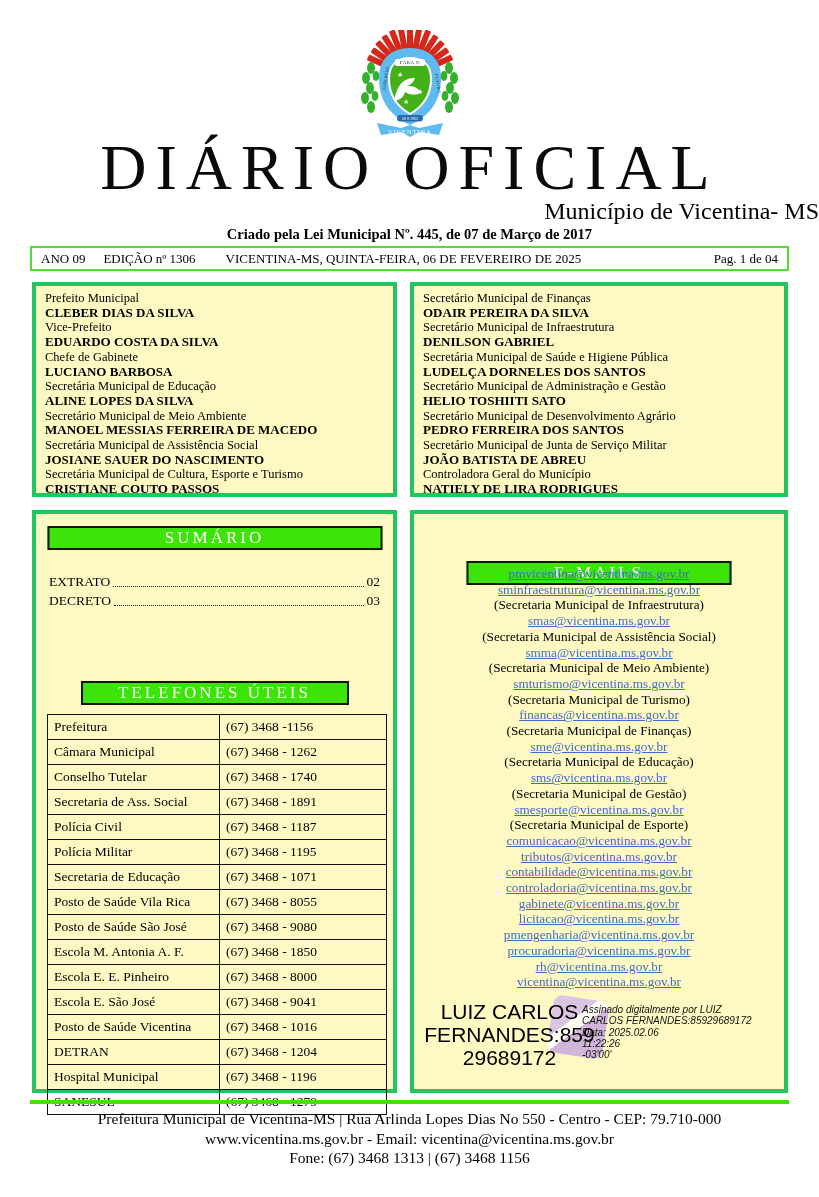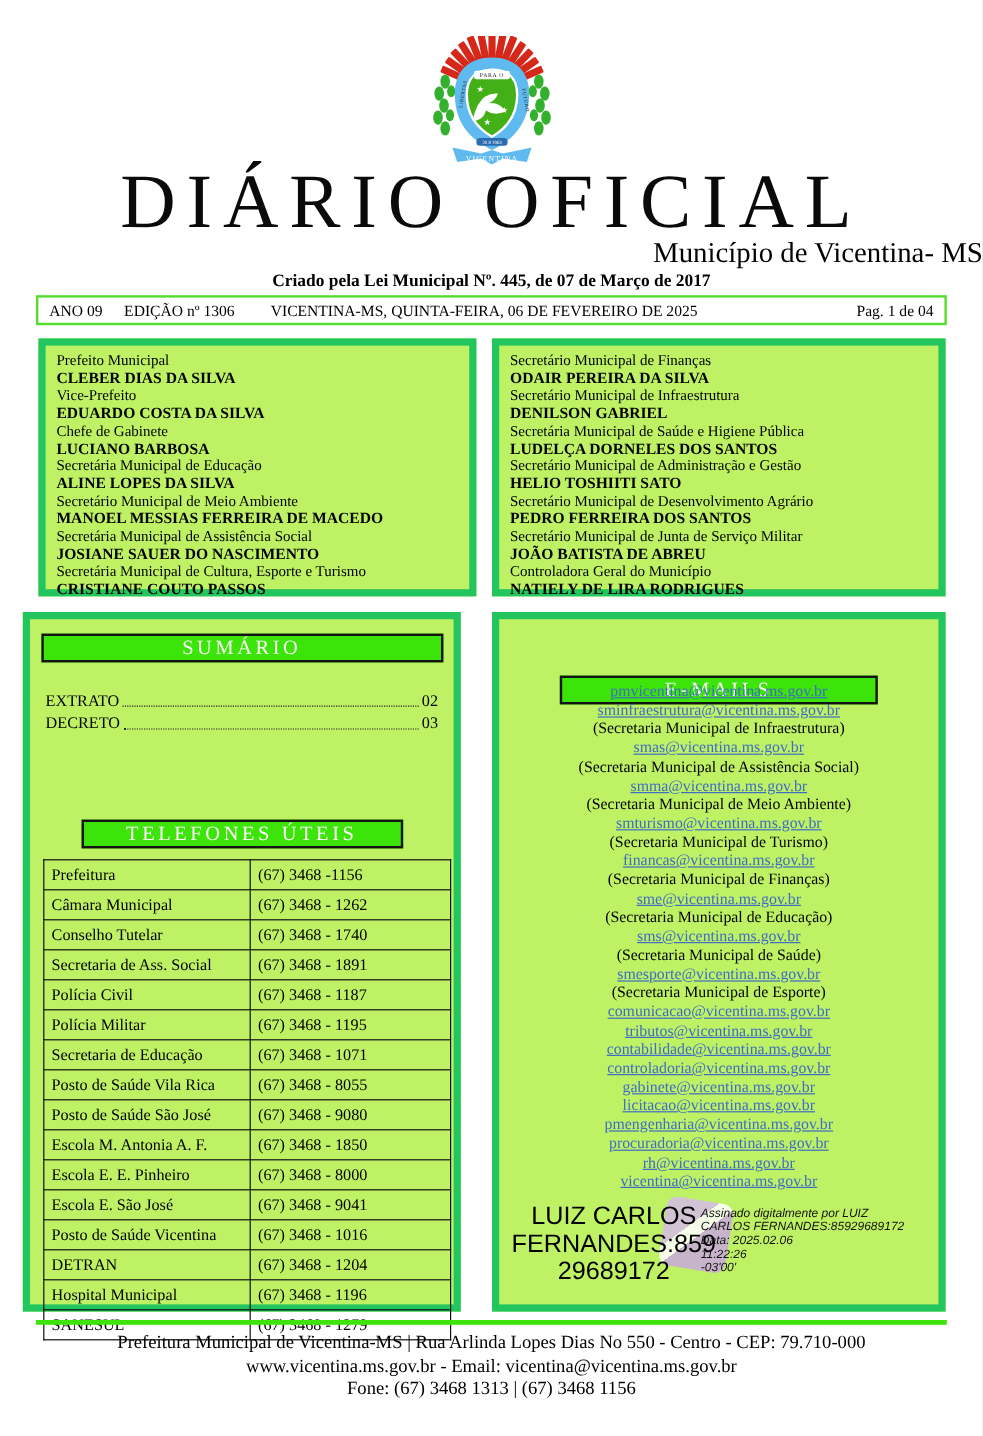--- a/index.html
+++ b/index.html
@@ -26,27 +26,27 @@
   
   .infobar {
     position:absolute; top:246px; left:30px; right:30px; height:25px;
     border:2px solid #54dc2e; display:flex; align-items:center;
     font-size:13px; padding:0 9px;justify-content:center;
   }
   .infobar .gap1 { margin-left:18px; }
   .infobar .gap2 { margin-left:30px; }
   .infobar .spacer { flex:1; }
   
-  .box { border:6px solid #22c55e; position:absolute; background:#bef264; }
+  .box { border:4px solid #22c55e; position:absolute; background:#fef9c3; }
   .off-box-left  { top:282px; left:32px;  width:365px; height:215px; padding:5px 9px; }
   .off-box-right { top:282px; left:410px; width:378px; height:215px; padding:5px 9px; }
   .off-title { font-size:12.5px; line-height:14.7px; }
   .off-name  { font-size:13px; line-height:14.7px; font-weight:bold; }
   
-  .low-box-left  { top:510px; left:19px;  width:365px; height:583px; }
+  .low-box-left  { top:510px; left:32px;  width:365px; height:583px; }
   .low-box-right { top:510px; left:410px; width:378px; height:583px; }
   .greenbar {
     position:absolute; left:50%; transform:translateX(-50%);
     background:#3ce40a; border:2px solid #141414; color:#fdfff8;
     text-align:center; font-size:17px; line-height:20px; letter-spacing:3px;
     height:24px;
   }
   .bar-sumario   { top:12px;  width:335px; }
   .bar-telefones { top:167px; width:268px; }
   .bar-emails    { top:11px;  width:265px;margin-top:36px; }
@@ -326,21 +326,21 @@
         <div class="email-line email-label">(Secretaria Municipal de Assistência Social)</div>
         <div class="email-line email-link"><span>smma@vicentina.ms.gov.br</span></div>
         <div class="email-line email-label">(Secretaria Municipal de Meio Ambiente)</div>
         <div class="email-line email-link"><span>smturismo@vicentina.ms.gov.br</span></div>
         <div class="email-line email-label">(Secretaria Municipal de Turismo)</div>
         <div class="email-line email-link"><span>financas@vicentina.ms.gov.br</span></div>
         <div class="email-line email-label">(Secretaria Municipal de Finanças)</div>
         <div class="email-line email-link"><span>sme@vicentina.ms.gov.br</span></div>
         <div class="email-line email-label">(Secretaria Municipal de Educação)</div>
         <div class="email-line email-link"><span>sms@vicentina.ms.gov.br</span></div>
-        <div class="email-line email-label">(Secretaria Municipal de Saúde)</div>
+        <div class="email-line email-label">(Secretaria Municipal de Gestão)</div>
         <div class="email-line email-link"><span>smesporte@vicentina.ms.gov.br</span></div>
         <div class="email-line email-label">(Secretaria Municipal de Esporte)</div>
         <div class="email-line email-link"><span>comunicacao@vicentina.ms.gov.br</span></div>
         <div class="email-line email-link"><span>tributos@vicentina.ms.gov.br</span></div>
         <div class="email-line email-link"><span>contabilidade@vicentina.ms.gov.br</span></div>
         <div class="email-line email-link"><span>controladoria@vicentina.ms.gov.br</span></div>
         <div class="email-line email-link"><span>gabinete@vicentina.ms.gov.br</span></div>
         <div class="email-line email-link"><span>licitacao@vicentina.ms.gov.br</span></div>
         <div class="email-line email-link"><span>pmengenharia@vicentina.ms.gov.br</span></div>
         <div class="email-line email-link"><span>procuradoria@vicentina.ms.gov.br</span></div>

